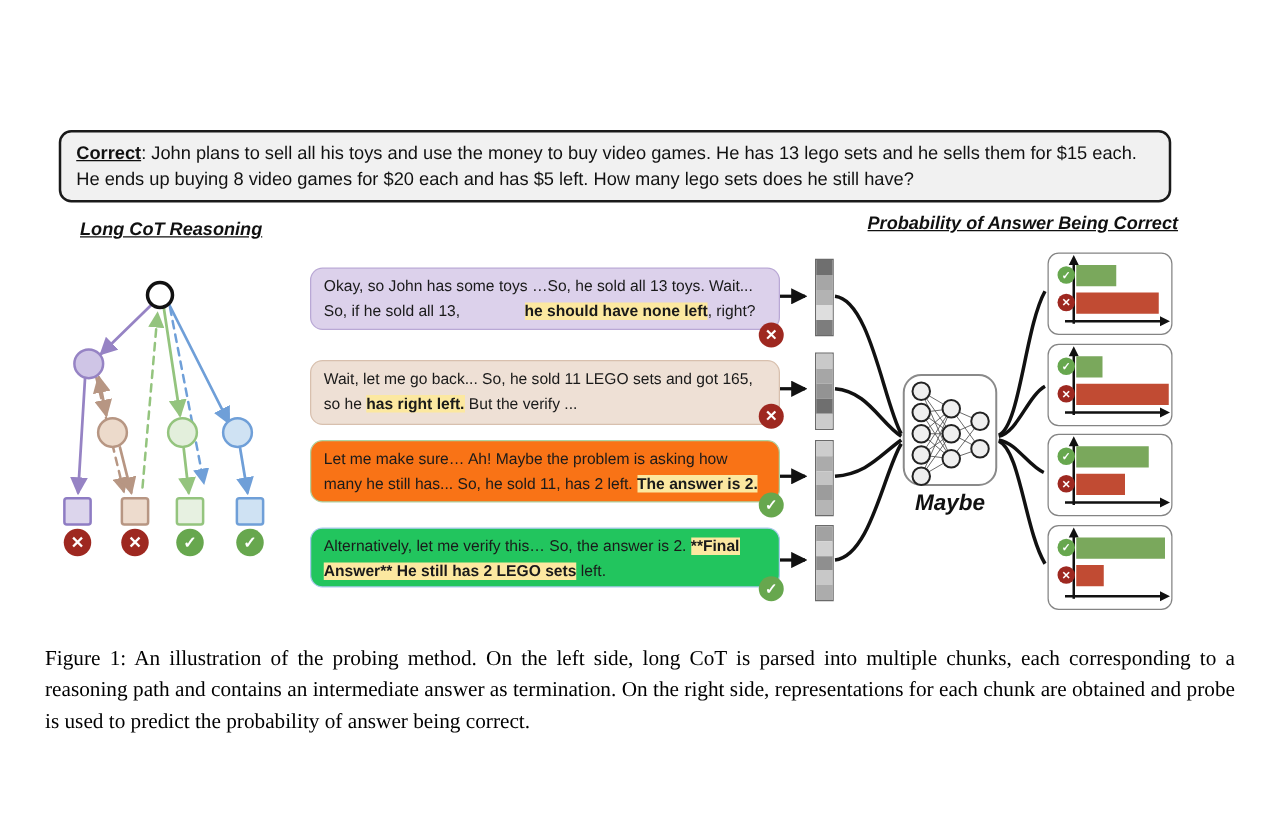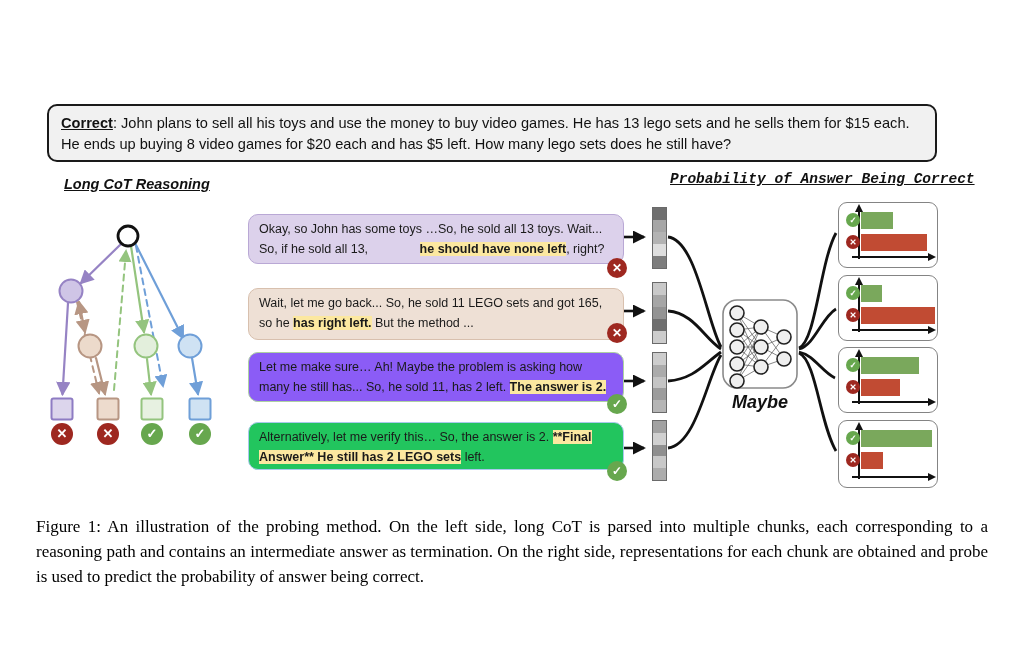--- a/index.html
+++ b/index.html
@@ -11,21 +11,21 @@
   .question-box{position:absolute;left:47px;top:104px;width:862px;height:41px;
     background:#f1f1f1;border:2px solid #1a1a1a;border-radius:10px;
     padding:7px 12px 6px 12px;font-size:14.6px;line-height:21px;color:#111;z-index:2;}
   .q-label{font-weight:bold;text-decoration:underline;}
 
   
   .col-header{position:absolute;font-size:14.5px;font-weight:bold;font-style:italic;
     text-decoration:underline;color:#111;z-index:2;white-space:nowrap;}
   #hdr-left{left:64px;top:176px;}
   #hdr-mid{left:330px;top:176px;}
-  #hdr-right{left:670px;top:171px;font-family:Liberation Mono, monospace;}
+  #hdr-right{left:694px;top:171px;}
 
   
   .chunk-card{position:absolute;left:248px;width:354px;border:1px solid #ccc;
     border-radius:10px;padding:4px 10px;font-size:12.5px;line-height:20px;color:#1a1a1a;z-index:2;}
   .hl{font-weight:bold;}
   #chunk-0{top:214px;height:40px;}
   #chunk-1{top:288px;height:42px;}
   #chunk-2{top:352px;height:40px;}
   #chunk-3{top:422px;height:38px;}
 
@@ -192,23 +192,23 @@
 
   <div class="badge b22 tree-badge" style="left: 51px; top: 423px; background: rgb(158, 40, 32);">✕</div>
   <div class="badge b22 tree-badge" style="left: 97px; top: 423px; background: rgb(158, 40, 32);">✕</div>
   <div class="badge b22 tree-badge" style="left: 141px; top: 423px; background: rgb(103, 167, 78);">✓</div>
   <div class="badge b22 tree-badge" style="left: 189px; top: 423px; background: rgb(103, 167, 78);">✓</div>
 
   <div class="chunk-card" id="chunk-0" style="background: rgb(220, 209, 235); border-color: rgb(185, 168, 213);">
     <span>Okay, so John has some toys …So, he sold all 13 toys. Wait... So, if he sold all 13, </span><span class="hl" style="background: rgb(252, 232, 160); margin-left: 48px;">he should have none left</span><span>, right?</span>
   </div>
   <div class="chunk-card" id="chunk-1" style="background: rgb(238, 224, 213); border-color: rgb(216, 192, 174);">
-    <span>Wait, let me go back... So, he sold 11 LEGO sets and got 165, so he </span><span class="hl" style="background: rgb(252, 232, 160);">has right left.</span><span> But the method ...</span>
-  </div>
-  <div class="chunk-card" id="chunk-2" style="background: #8b5cf6; border-color: rgb(174, 210, 162);">
+    <span>Wait, let me go back... So, he sold 11 LEGO sets and got 165, so he </span><span class="hl" style="background: rgb(252, 232, 160);">has right left.</span><span> But the verify ...</span>
+  </div>
+  <div class="chunk-card" id="chunk-2" style="background: #f97316; border-color: rgb(174, 210, 162);">
     <span>Let me make sure… Ah! Maybe the problem is asking how many he still has... So, he sold 11, has 2 left. </span><span class="hl" style="background: rgb(252, 232, 160);">The answer is 2.</span><span></span>
   </div>
   <div class="chunk-card" id="chunk-3" style="background: #22c55e; border-color: rgb(169, 201, 236);">
     <span>Alternatively, let me verify this… So, the answer is 2. </span><span class="hl" style="background: rgb(252, 232, 160);">**Final Answer** He still has 2 LEGO sets</span><span> left.</span>
   </div>
 
   <div class="badge b20 chunk-badge" style="left: 607px; top: 258px; background: rgb(158, 40, 32);">✕</div>
   <div class="badge b20 chunk-badge" style="left: 607px; top: 323px; background: rgb(158, 40, 32);">✕</div>
   <div class="badge b20 chunk-badge" style="left: 607px; top: 394px; background: rgb(103, 167, 78);">✓</div>
   <div class="badge b20 chunk-badge" style="left: 607px; top: 461px; background: rgb(103, 167, 78);">✓</div>

